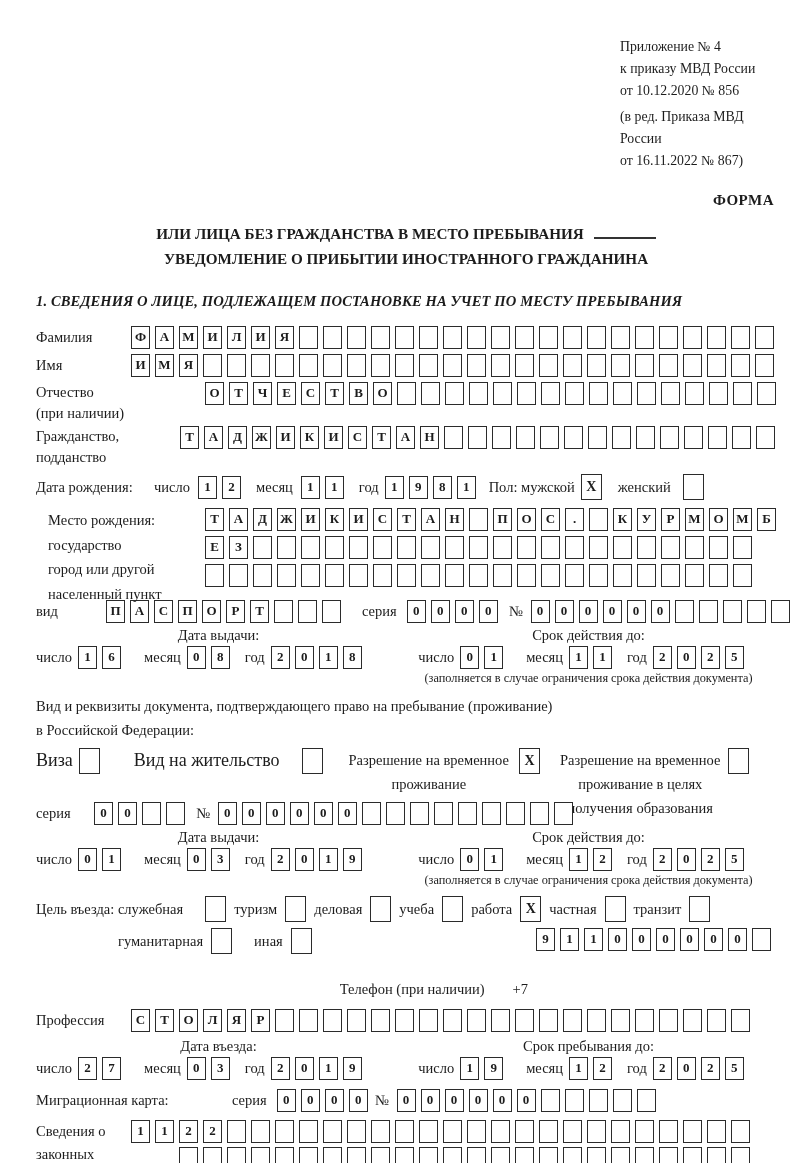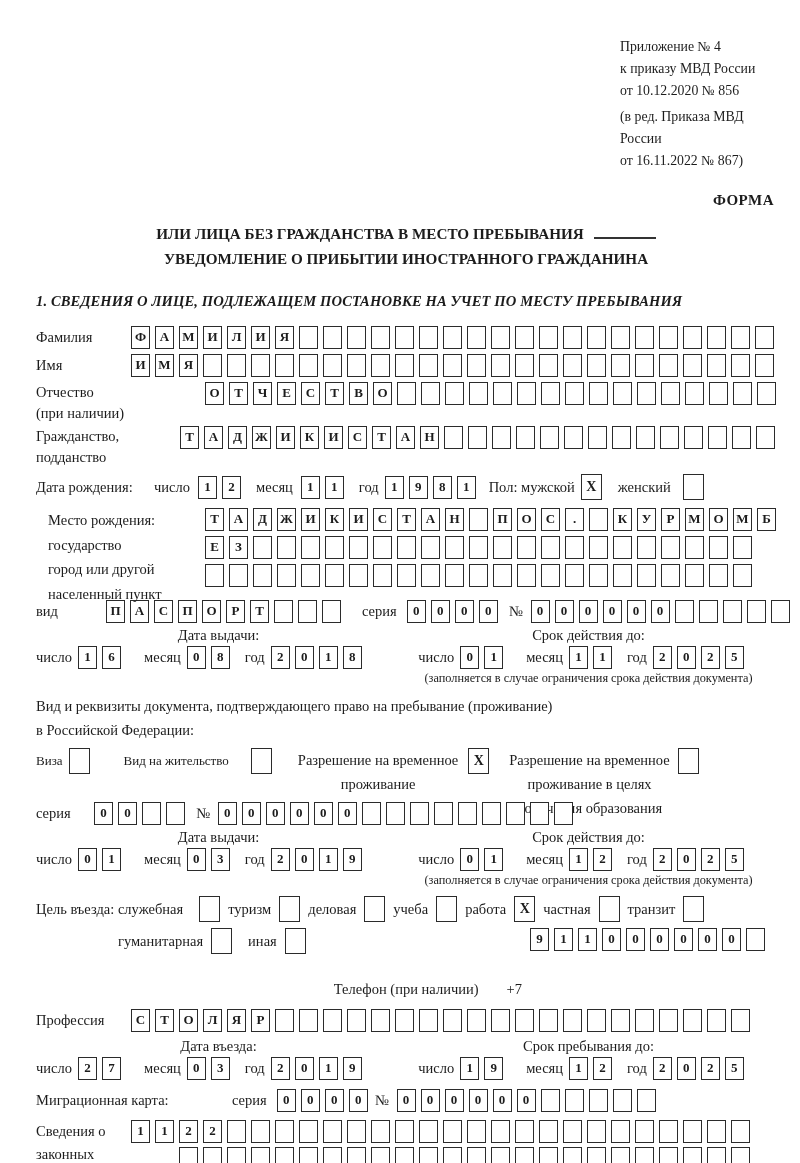--- a/index.html
+++ b/index.html
@@ -53,29 +53,29 @@
   .dg-cells { display:flex; align-items:center; white-space:nowrap; }
   .dg-cells .lbl { margin-right:6px; }
   .dg-cells .cellrow { margin-right:10px; }
   .dg-note { font-size:12.3px; text-align:center; margin-top:2px; white-space:nowrap; }
 
   .para { font-size:14.5px; line-height:24px; margin-top:8px; }
 
   
   .permit-row { display:flex; align-items:flex-start; margin-top:6px; }
   .permit-item { display:flex; align-items:flex-start; }
-  .permit-label { font-size:13px; line-height:25px; }
+  .permit-label { font-size:18px; line-height:25px; }
   .permit-label-multi { font-size:14.5px; line-height:24px; text-align:center; }
 
   
   .purpose-row { display:flex; align-items:flex-start; margin-top:8px; font-size:14.5px; }
   .purpose-row .lbl { line-height:26px; }
 
   .inline-gap-s { margin-left:8px; }
-  .inline-gap-m { margin-left:16px; }
+  .inline-gap-m { margin-left:22px; }
   .inline-gap-l { margin-left:28px;margin-top:48px; }
 
   
   .birthplace-block { position:relative; height:88px; margin-top:8px; }
   .bp-label { position:absolute; left:12px; top:0; font-size:14.5px; line-height:24.5px; }
   .bp-r1 { position:absolute; left:169px; top:0; }
   .bp-r2 { position:absolute; left:169px; top:28px; }
   .bp-r3 { position:absolute; left:169px; top:56px; }
 
   .reps-block { position:relative; height:138px; margin-top:8px; }

